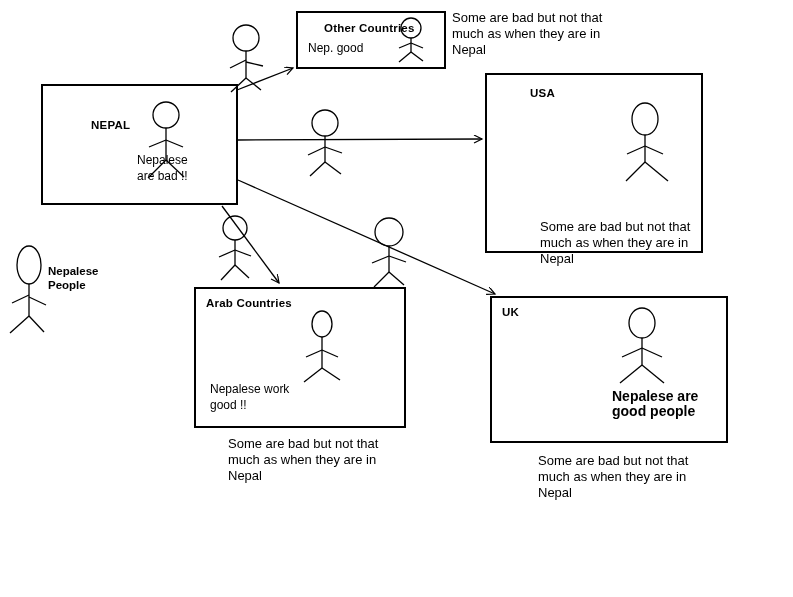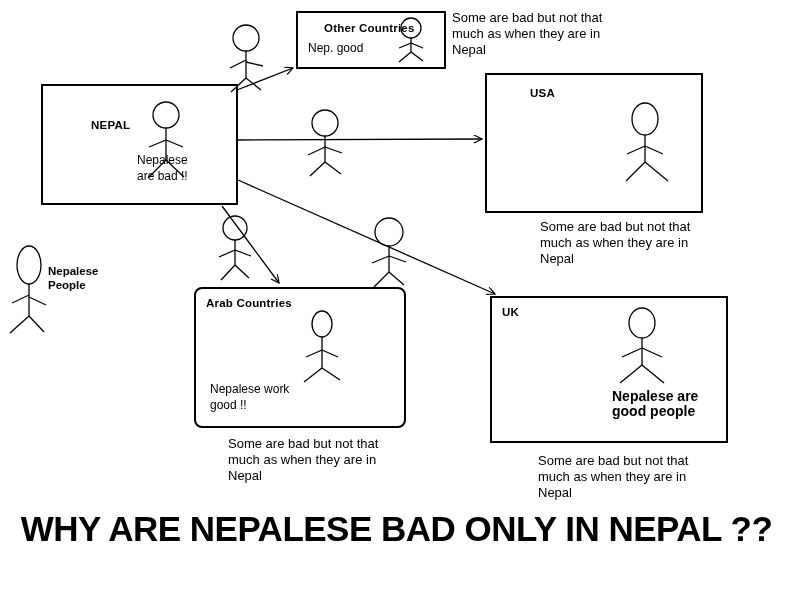--- a/index.html
+++ b/index.html
@@ -51,22 +51,22 @@
     left: 0; right: 0; top: 509px;
     text-align: center;
     font-weight: bold;
     font-size: 35px;
     letter-spacing: -0.5px;
     white-space: nowrap;
   }
   
   #box-other { left: 296px; top: 11px;  width: 150px; height: 58px; }
   #box-nepal { left: 41px;  top: 84px;  width: 197px; height: 121px; }
-  #box-usa   { left: 485px; top: 73px;  width: 218px; height: 140px; }
-  #box-arab  { left: 194px; top: 287px; width: 212px; height: 141px; border-radius: 8px; }
+  #box-usa   { left: 485px; top: 73px;  width: 218px; height: 180px; }
+  #box-arab  { left: 194px; top: 287px; width: 212px; height: 141px; }
   #box-uk    { left: 490px; top: 296px; width: 238px; height: 147px; padding-left: 28px; }
 </style>
 </head>
 <body>
 
 <div class="canvas">
 
   <svg class="svg-layer" viewBox="0 0 793 597" stroke="#000000" fill="none" stroke-width="1.3">
     <defs>
       <marker id="arw" markerUnits="userSpaceOnUse" markerWidth="12" markerHeight="10" refX="9" refY="4" orient="auto">
@@ -214,15 +214,14 @@
   <div class="caption" style="left:228px; top:436px;">Some are bad but not that
 much as when they are in
 Nepal</div>
   <div class="caption" style="left:538px; top:453px;">Some are bad but not that
 much as when they are in
 Nepal</div>
 
   <div class="figure-label" style="left:48px; top:264px;">Nepalese
 People</div>
 
-  <div class="main-title">WHY ARE NEPALESE BAD ONLY IN NEPAL ??</div>
 
 </div>
 
 </body></html>

